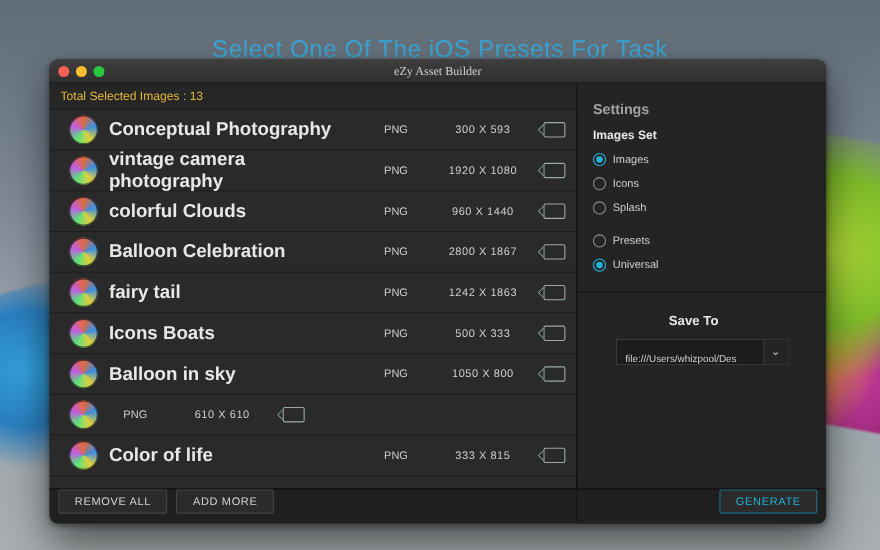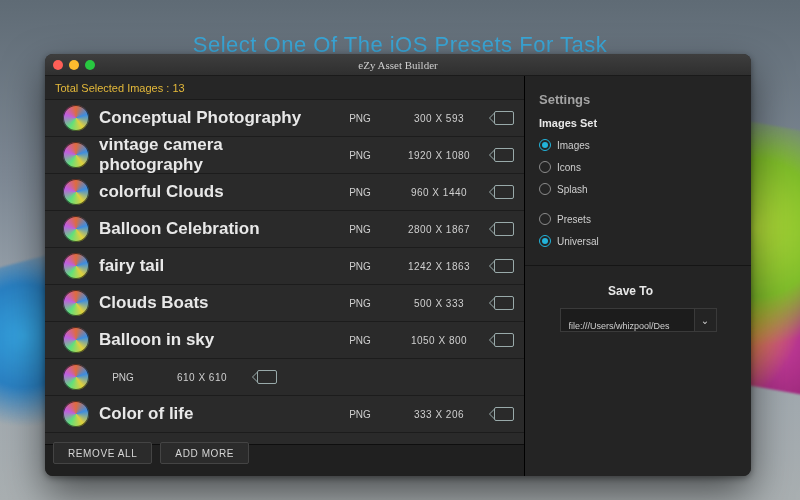--- a/index.html
+++ b/index.html
@@ -86,21 +86,21 @@
     border-right: 5px solid #9aa;
   }
   .del::after {
     content: ""; position: absolute; left: -5px; top: 2px;
     border-top: 4px solid transparent; border-bottom: 4px solid transparent;
     border-right: 4px solid #2a2a2a;
   }
 
   .bottom-bar {
     height: 32px; background: #202020; border-top: 1px solid #0e0e0e;
-    display: flex; align-items: flex-end; padding: 12px 8px; gap: 8px;
+    display: flex; align-items: flex-start; padding: 0 8px; gap: 8px;
   }
   .btn {
     height: 22px; padding: 0 14px; font-size: 10px; letter-spacing: 0.6px;
     color: #d6d6d6; background: #2b2b2b; border: 1px solid #444; border-radius: 2px;
     cursor: pointer;
   }
   .btn.primary { color: #22b3da; border-color: #1b6f86; margin-left: auto; }
 
   
   .right {
@@ -199,21 +199,21 @@
           </div>
           <div class="row">
             <div class="thumb"></div>
             <div class="name">fairy tail</div>
             <div class="fmt">PNG</div>
             <div class="dim">1242  X  1863</div>
             <div class="del"><span></span></div>
           </div>
           <div class="row">
             <div class="thumb"></div>
-            <div class="name">Clouds Boats</div>
+            <div class="name">Icons Boats</div>
             <div class="fmt">PNG</div>
             <div class="dim">500  X  333</div>
             <div class="del"><span></span></div>
           </div>
           <div class="row">
             <div class="thumb"></div>
             <div class="name">Balloon in sky</div>
             <div class="fmt">PNG</div>
             <div class="dim">1050  X  800</div>
             <div class="del"><span></span></div>
@@ -221,21 +221,21 @@
           <div class="row">
             <div class="thumb"></div>
             <div class="fmt">PNG</div>
             <div class="dim">610  X  610</div>
             <div class="del"><span></span></div>
           </div>
           <div class="row">
             <div class="thumb"></div>
             <div class="name">Color of life</div>
             <div class="fmt">PNG</div>
-            <div class="dim">333  X  206</div>
+            <div class="dim">333  X  815</div>
             <div class="del"><span></span></div>
           </div>
         </div>
 
       <div class="bottom-bar">
         <button class="btn">REMOVE ALL</button>
         <button class="btn">ADD MORE</button>
       </div>
     </div>
 
@@ -275,16 +275,19 @@
           <div class="save-label">Save To</div>
           <div class="path-box">
             <input class="path-text" readonly="" value="file:///Users/whizpool/Des" style="">
             <div class="path-btn">
               <span>⌄</span>
             </div>
           </div>
         </div>
       </div>
 
+      <div class="bottom-bar">
+        <button class="btn primary">GENERATE</button>
+      </div>
     </div>
 
   </div>
 </div>
 
 </body></html>

